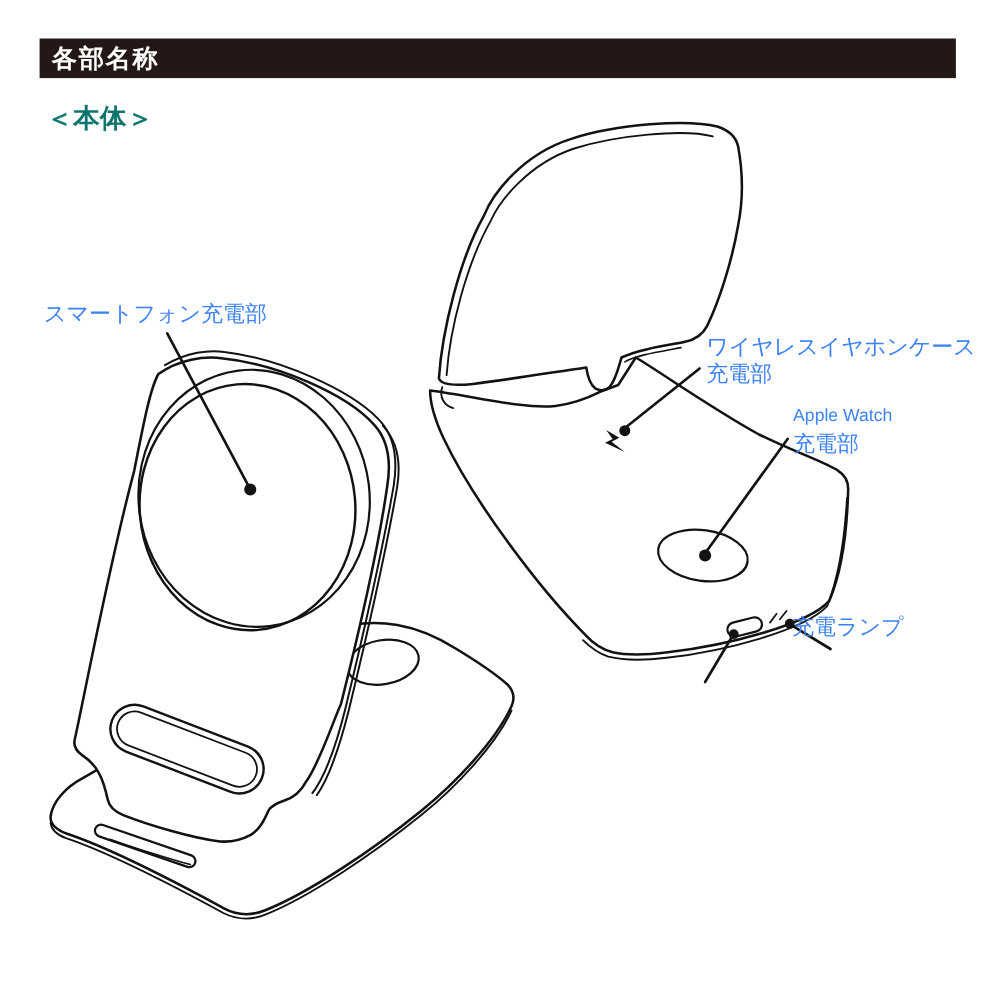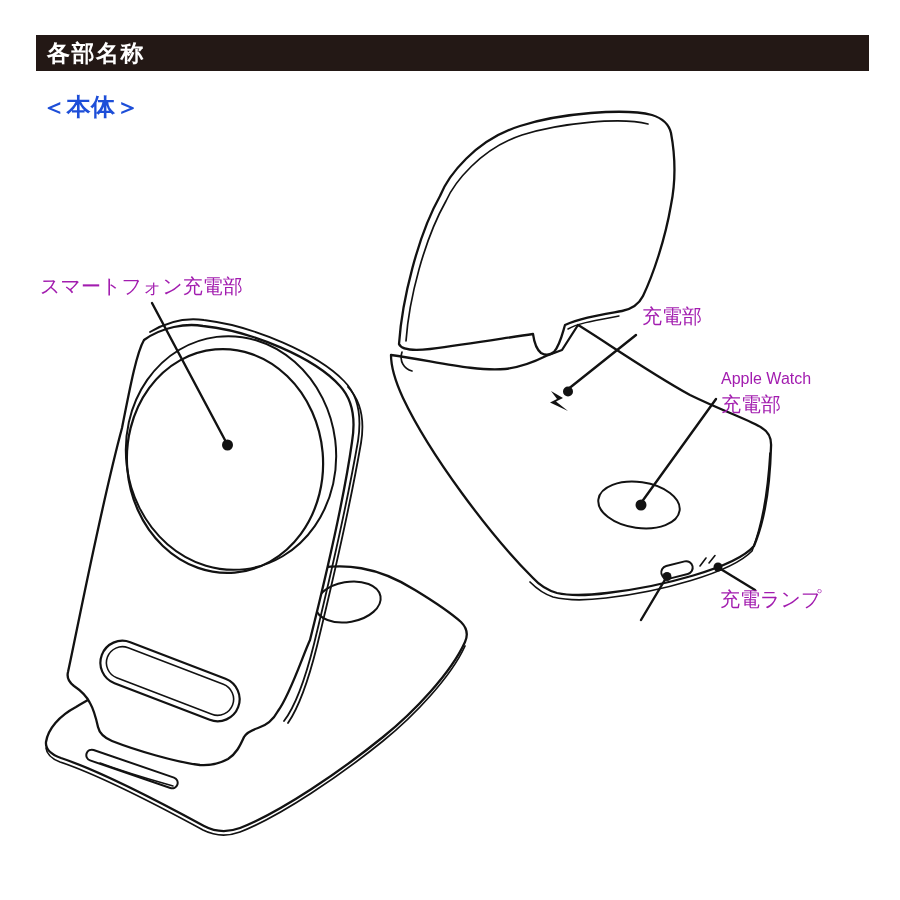--- a/index.html
+++ b/index.html
@@ -8,24 +8,24 @@
     font-family:"Liberation Sans","DejaVu Sans",sans-serif;color:#231815;
   }
   .header-bar{
     position:absolute;left:36px;top:35px;width:833px;height:36px;
     background:#231815;color:#ffffff;display:flex;align-items:center;
     box-sizing:border-box;padding-left:11px;font-size:23px;font-weight:bold;
     letter-spacing:1.5px;
   }
   .subtitle{
     position:absolute;left:42px;top:91px;font-size:24px;font-weight:bold;
-    letter-spacing:0.5px;color:#1d4ed8;
+    letter-spacing:0.5px;color:#0f766e;
   }
   .figure-svg{position:absolute;left:0;top:0;}
-  .callout{position:absolute;font-size:20px;line-height:24px;color:#a21caf;white-space:nowrap;}
+  .callout{position:absolute;font-size:20px;line-height:24px;color:#3b82f6;white-space:nowrap;}
   .callout .big{font-size:16px;line-height:26px;}
 </style>
 </head>
 <body>
 
 <div class="canvas">
 
   <div class="header-bar">
     <span>各部名称</span>
   </div>
@@ -115,23 +115,24 @@
         <circle cx="718" cy="567" r="4.5" fill="#121212" stroke="none"></circle>
         <path d="M 641,620 L 666,578"></path>
         <circle cx="667" cy="576.5" r="4.5" fill="#121212" stroke="none"></circle>
       </g>
     </g>
   </svg>
 
   <div class="callout" style="left:40px;top:274px;">スマートフォン充電部</div>
 
   <div class="callout" style="left:642px;top:304px;">
+    <div>ワイヤレスイヤホンケース</div>
     <div>充電部</div>
   </div>
 
   <div class="callout" style="left:721px;top:366px;">
     <div class="big">Apple Watch</div>
     <div>充電部</div>
   </div>
 
-  <div class="callout" style="left:720px;top:587px;text-align:right;">充電ランプ</div>
+  <div class="callout" style="left:720px;top:558px;text-align:right;">充電ランプ</div>
 
 </div>
 
 </body></html>

